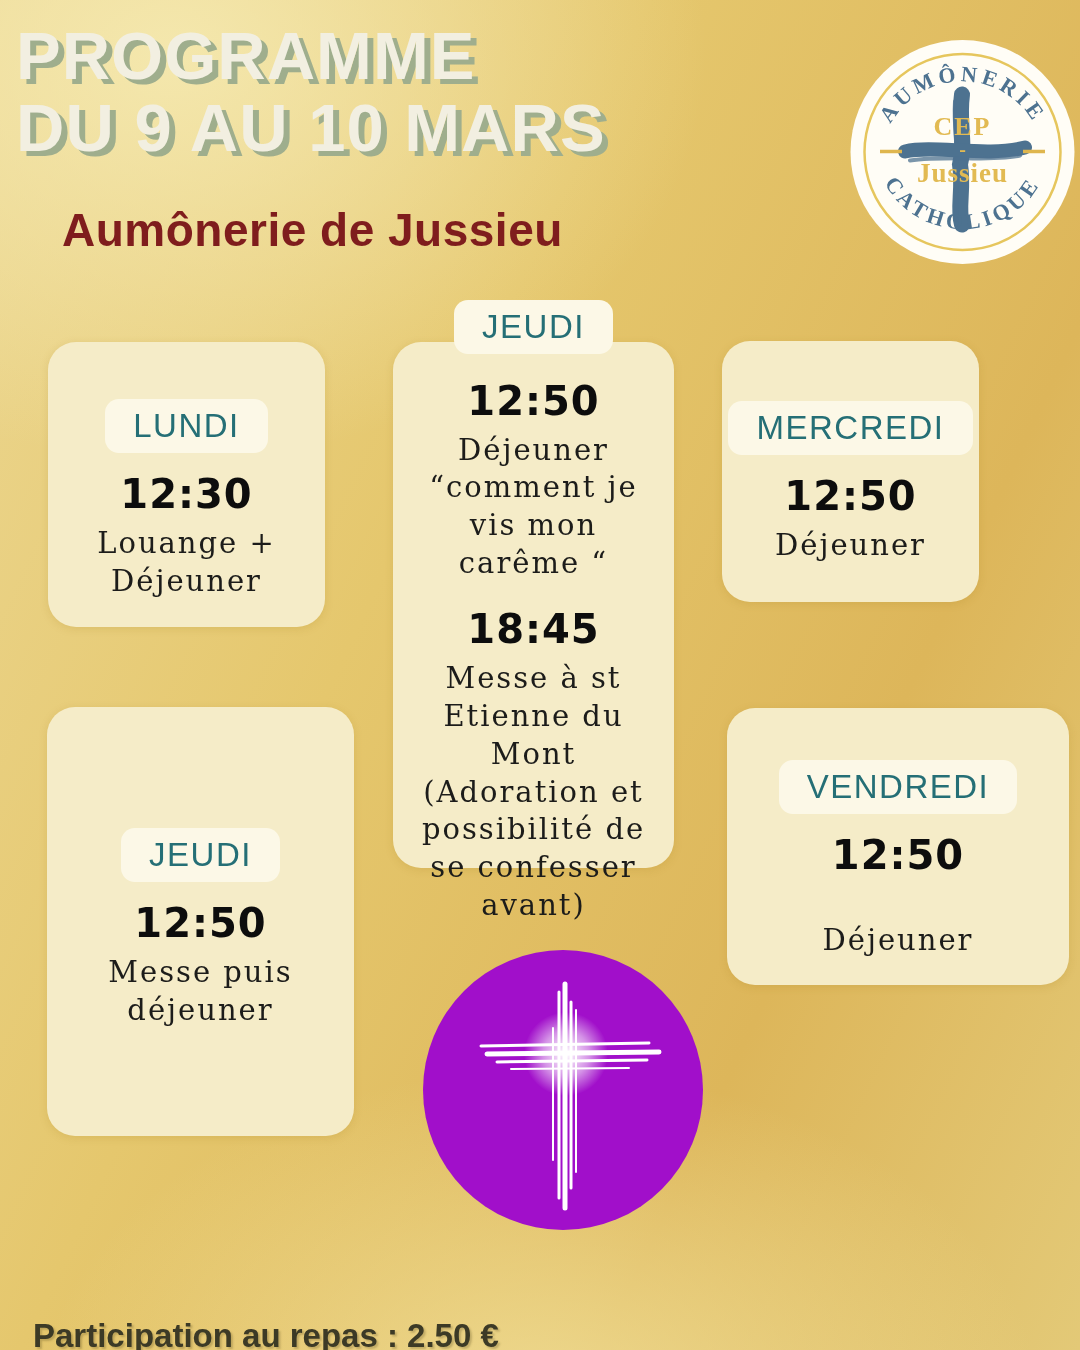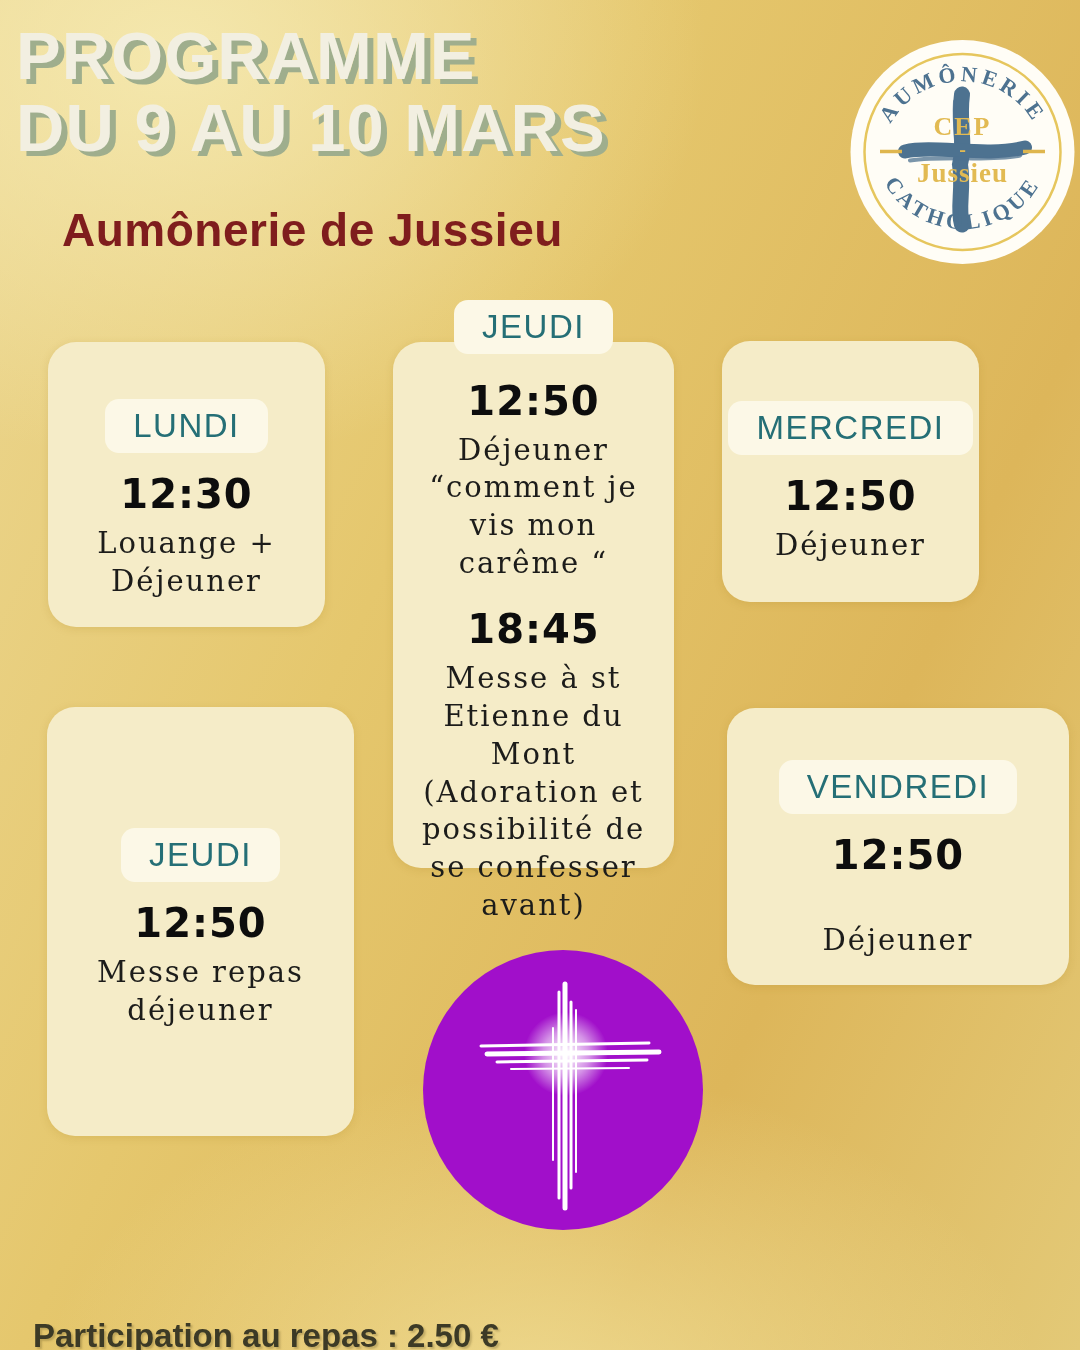--- a/index.html
+++ b/index.html
@@ -129,21 +129,21 @@
       <div class="day-pill">MERCREDI</div>
       <div class="entry">
         <div class="entry-time">12:50</div>
         <div class="entry-desc">Déjeuner</div>
       </div>
     </div>
   <div class="card card-jeudi">
       <div class="day-pill">JEUDI</div>
       <div class="entry">
         <div class="entry-time">12:50</div>
-        <div class="entry-desc">Messe repas déjeuner</div>
+        <div class="entry-desc">Messe puis déjeuner</div>
       </div>
     </div>
   <div class="card card-vendredi">
       <div class="day-pill">VENDREDI</div>
       <div class="entry">
         <div class="entry-time">12:50</div>
         <div class="entry-desc">Déjeuner</div>
       </div>
     </div>
 

